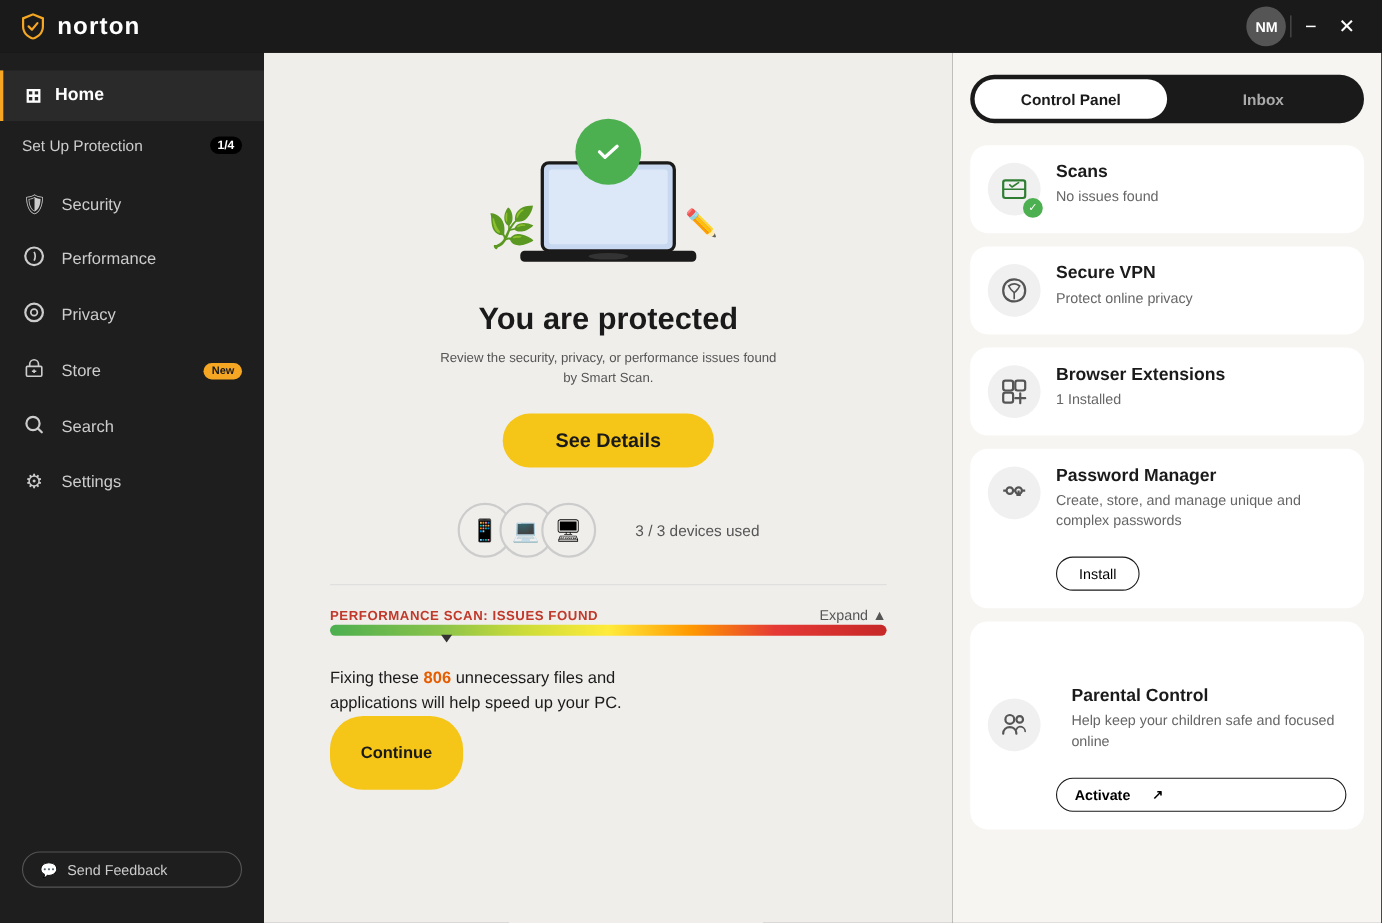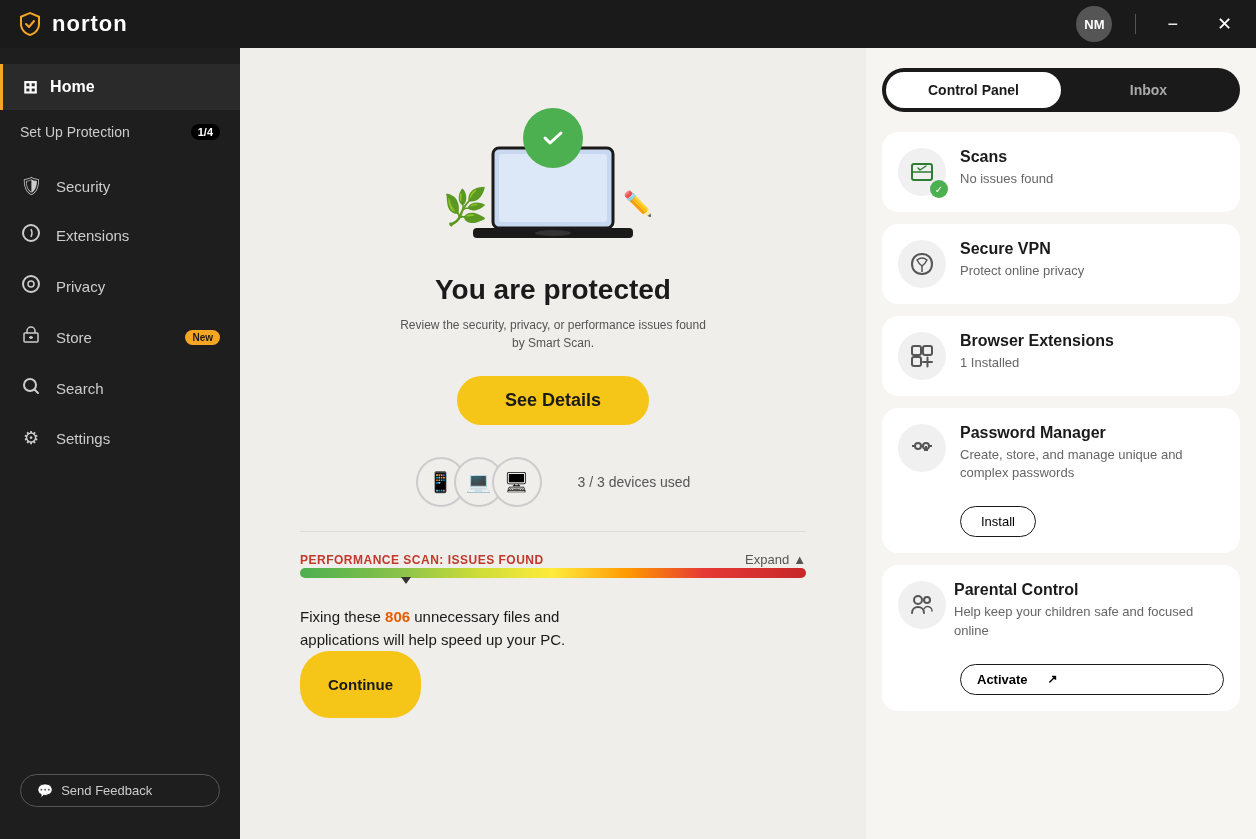--- a/index.html
+++ b/index.html
@@ -34,21 +34,21 @@
     }
     .norton-text {
       color: white;
       font-size: 22px;
       font-weight: 600;
       letter-spacing: 1px;
     }
     .titlebar-right {
       display: flex;
       align-items: center;
-      gap: 23px;
+      gap: 4px;
     }
     .user-avatar {
       width: 36px;
       height: 36px;
       border-radius: 50%;
       background: #555;
       color: white;
       display: flex;
       align-items: center;
       justify-content: center;
@@ -498,21 +498,21 @@
         <span class="item-icon">🛡</span>
         <span>Security</span>
       </div>
       <div class="sidebar-item">
         <span class="item-icon">
           <svg width="20" height="20" viewBox="0 0 20 20" fill="none">
             <circle cx="10" cy="10" r="8" stroke="#ccc" stroke-width="2" fill="none"></circle>
             <path d="M10 6 Q12 10 10 14" stroke="#ccc" stroke-width="1.5" fill="none"></path>
           </svg>
         </span>
-        <span>Extensions</span>
+        <span>Performance</span>
       </div>
       <div class="sidebar-item">
         <span class="item-icon">
           <svg width="20" height="20" viewBox="0 0 20 20" fill="none">
             <circle cx="10" cy="10" r="8" stroke="#ccc" stroke-width="2" fill="none"></circle>
             <circle cx="10" cy="10" r="3" stroke="#ccc" stroke-width="1.5" fill="none"></circle>
           </svg>
         </span>
         <span>Privacy</span>
       </div>
@@ -674,21 +674,21 @@
         </div>
         <div class="card-content">
           <div class="card-title">Password Manager</div>
           <div class="card-subtitle">Create, store, and manage unique and complex passwords</div>
         </div>
       </div>
       <button class="install-btn" style="margin-top:10px; align-self:flex-start; margin-left:62px;">Install</button>
     </div>
 
     <div class="card" style="flex-direction:column; align-items:stretch;">
-      <div style="display:flex; align-items:flex-start; gap:8px;">
+      <div style="display:flex; align-items:flex-end; gap:28px;margin-top:43px;">
         <div class="card-icon-wrap">
           <svg width="28" height="28" viewBox="0 0 28 28" fill="none">
             <circle cx="10" cy="9" r="4" stroke="#555" stroke-width="2" fill="none"></circle>
             <circle cx="19" cy="9" r="3" stroke="#555" stroke-width="2" fill="none"></circle>
             <path d="M4 22 C4 18 7 16 10 16 C13 16 16 18 16 22" stroke="#555" stroke-width="2" fill="none" stroke-linecap="round"></path>
             <path d="M16 18 C17 16 18 15.5 19 15.5 C21.5 15.5 24 17 24 20" stroke="#555" stroke-width="1.5" fill="none" stroke-linecap="round"></path>
           </svg>
         </div>
         <div class="card-content">
           <div class="card-title">Parental Control</div>

